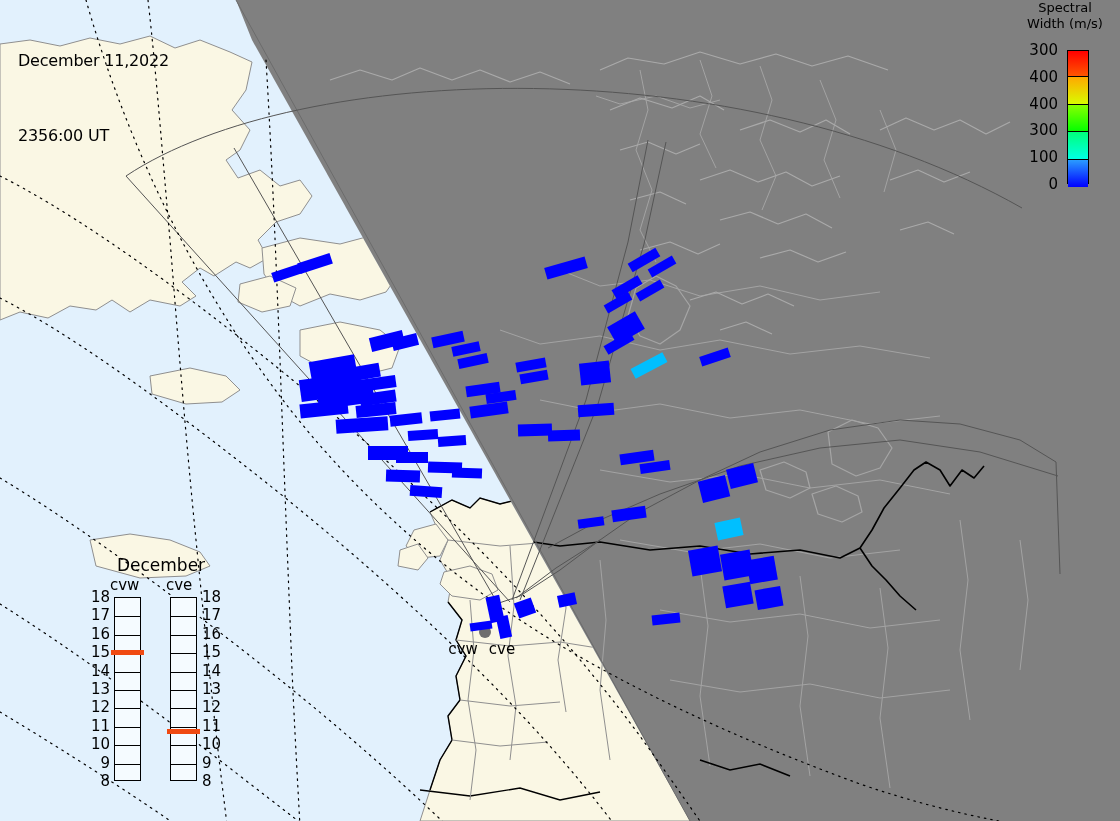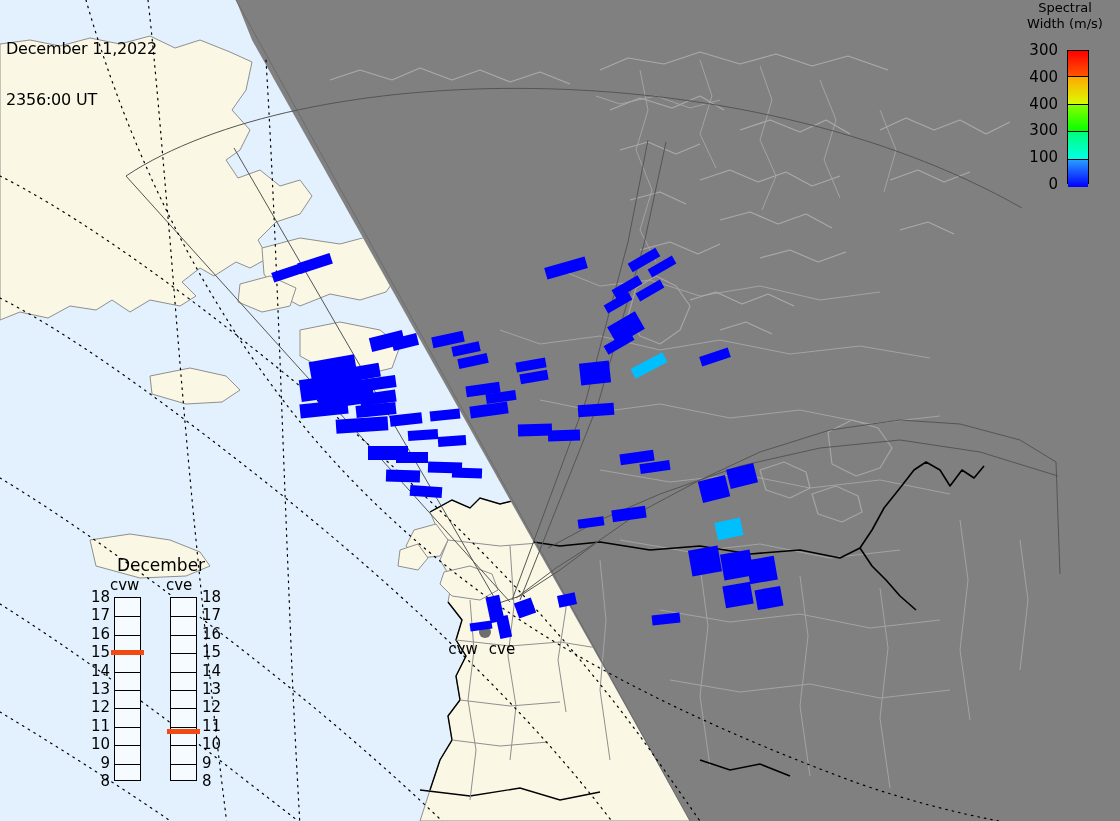--- a/index.html
+++ b/index.html
@@ -5,21 +5,21 @@
   html,body{margin:0;padding:0;background:#fff;}
   body{width:1120px;height:821px;overflow:hidden;
        font-family:"DejaVu Sans","Liberation Sans",sans-serif;}
   #stage{position:relative;width:1120px;height:821px;overflow:hidden;background:#e2f1fd;}
   #stage svg.layer{position:absolute;left:0;top:0;width:1120px;height:821px;}
 
   
   #timestamp{position:absolute;left:6px;top:6px;z-index:40;
              font-size:16px;line-height:17px;color:#000;white-space:pre;
              letter-spacing:-.2px;}
-  #timestamp div{margin:0;padding:0;}
+  #timestamp div{margin:12px;padding:0;}
 
   
   #cbar-wrap{position:absolute;left:1010px;top:0px;width:110px;height:200px;z-index:40;}
   #cbar-title{position:absolute;left:0;top:0;width:110px;text-align:center;
               font-size:13px;line-height:16px;color:#000;}
   #cbar-box{position:absolute;left:57px;top:50px;width:22px;height:134px;
             border:1px solid #000;box-sizing:border-box;}
   #cbar-box .band{width:100%;height:20%;}
   #cbar-box .band+.band{border-top:1px solid #000;box-sizing:content-box;margin-top:-1px;height:calc(20% + 1px);}
   #cbar-ticks{position:absolute;left:0px;top:40px;width:52px;height:154px;}

